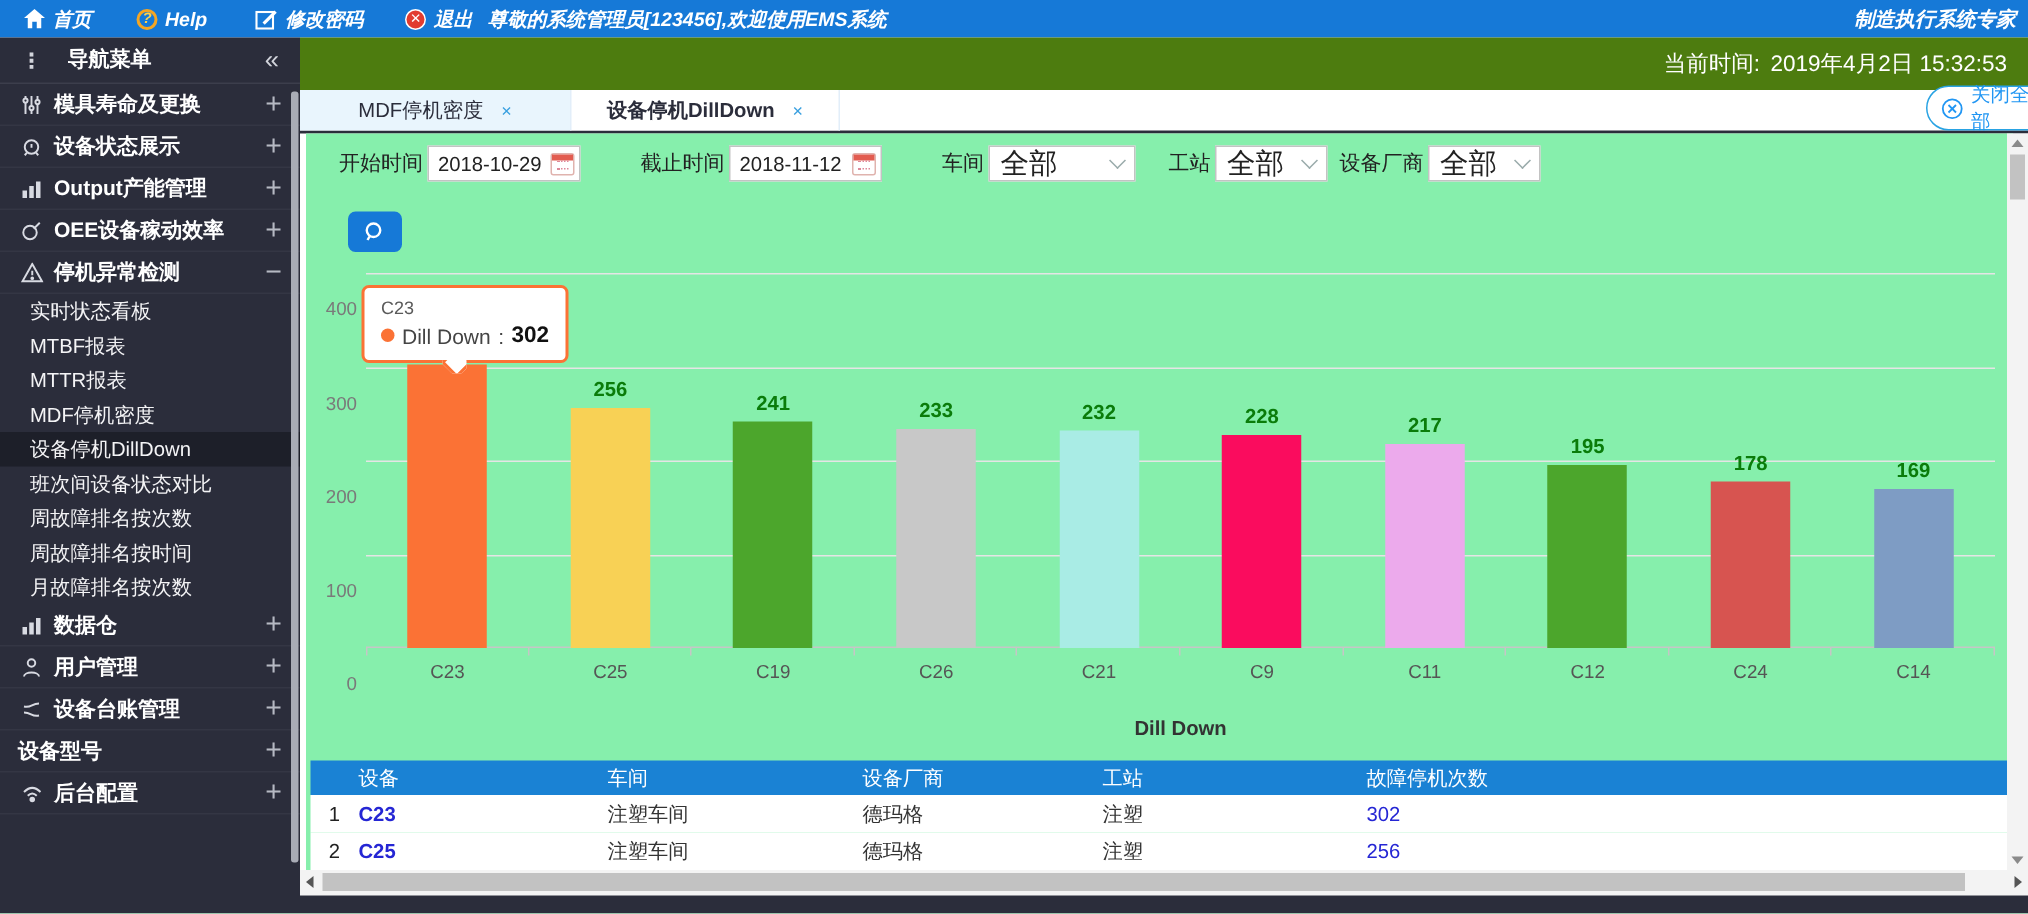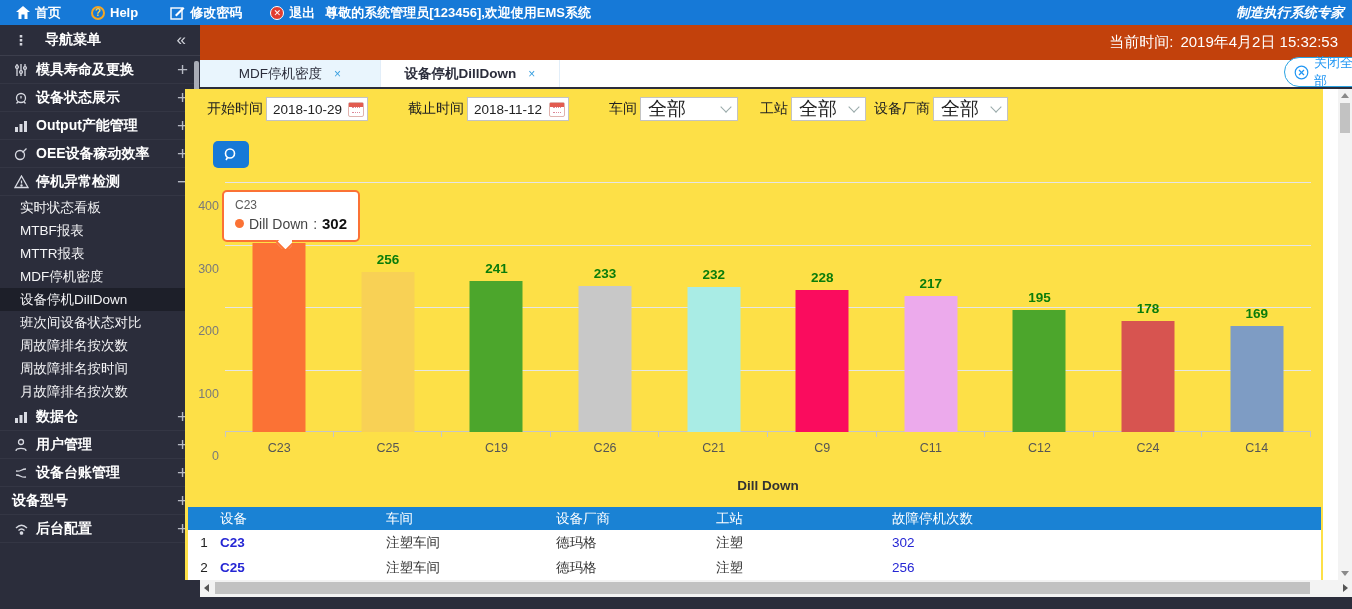--- a/index.html
+++ b/index.html
@@ -2,21 +2,21 @@
 <html><head>
 <meta charset="utf-8">
 <style>
   * { box-sizing: border-box; margin: 0; padding: 0; }
   html,body { width:1352px; height:609px; overflow:hidden; }
   body { font-family:"Liberation Sans","DejaVu Sans",sans-serif; position:relative; background:#fff; }
 
   
   .topbar { position:absolute; left:0; top:0; width:1352px; height:25px; background:#1679d7;
             display:flex; align-items:center; color:#fff; font-size:13px; }
-  .tb-item { display:flex; align-items:center; gap:5px; cursor:pointer; font-weight:bold; white-space:nowrap; }
+  .tb-item { display:flex; align-items:center; gap:5px; cursor:pointer; font-weight:bold; white-space:nowrap;font-style:italic; }
   .tb-home { margin-left:16px; }
   .tb-help { margin-left:30px; }
   .tb-pass { margin-left:32px; }
   .tb-exit { margin-left:28px; }
   .tb-welcome { margin-left:10px; font-weight:bold; }
   .tb-brand { margin-left:auto; margin-right:8px; font-style:italic; font-weight:bold; font-size:13.5px; }
   .help-circ { width:14px; height:14px; border:2px solid #f5a623; border-radius:50%; color:#ffd24d;
                font-size:10px; line-height:10px; display:flex; align-items:center; justify-content:center; font-weight:bold; }
   .exit-circ { width:14px; height:14px; background:#e23c30; border-radius:50%; color:#fff; font-size:9px;
                display:flex; align-items:center; justify-content:center; font-weight:bold; border:1px solid #fff; }
@@ -30,37 +30,37 @@
   .sb-sec { height:28px; display:flex; align-items:center; gap:6px; padding:0 12px;
             border-bottom:1px solid #343644; font-size:14px; font-weight:bold; cursor:pointer; }
   .sb-ico { width:18px; display:inline-flex; justify-content:center; align-items:center; }
   .sb-exp { margin-left:auto; font-size:19px; font-weight:200; color:#b6b9c3; line-height:19px; }
   .sb-subitem { height:23px; line-height:23px; padding-left:20px; font-size:13.5px; color:#f4f4f6; cursor:pointer;
                 white-space:nowrap; }
   .sb-subitem.selected { background:#1d1f29; }
   .sb-scrollthumb { position:absolute; right:1px; top:36px; width:5px; height:514px; background:#a9acb6; border-radius:2px; }
 
   
-  .status { position:absolute; left:200px; top:25px; width:1152px; height:35px; background:#c2410c; color:#fff;
+  .status { position:absolute; left:200px; top:25px; width:1152px; height:35px; background:#4d7c0f; color:#fff;
             display:flex; align-items:center; justify-content:flex-end; padding-right:14px; font-size:15px; gap:7px; }
 
   
   .tabrow { position:absolute; left:200px; top:60px; width:1152px; height:29px; background:#fff;
             border-bottom:2px solid #2b2d3b; display:flex; }
   .tab { width:180px; display:flex; align-items:center; justify-content:center; gap:12px; font-size:13.5px;
          color:#2b2d3b; cursor:pointer; }
   .tab.inactive { background:#e9f5fd; }
   .tab.active { background:#fff; font-weight:bold; border-left:1px solid #e2eef9; border-right:1px solid #e2eef9; }
   .tab-x { color:#3aa0e0; font-size:12px; font-weight:normal; }
   .close-all { position:absolute; left:1284px; top:57px; height:30px; width:90px; background:#fff;
                border:1px solid #29a3e3; border-radius:15px; display:flex; align-items:center; gap:5px;
                padding:0 9px; color:#2196f3; font-size:13px; cursor:pointer; z-index:12; }
 
   
-  .content { position:absolute; left:185px; top:89px; width:1138px; height:491px; background:#fde047;text-decoration:underline; }
+  .content { position:absolute; left:204px; top:89px; width:1138px; height:491px; background:#86efac;text-decoration:underline; }
 
   .filters { position:absolute; left:22px; top:8px; display:flex; align-items:center; font-size:14px; color:#222; }
   .f-label { margin-right:3px; white-space:nowrap; }
   .date-input { width:102px; height:24px; border:1px solid #c3c3c3; display:flex; align-items:center;
                 padding:0 3px 0 6px; background:#fff; }
   .date-input .val { flex:1; font-size:13.5px; color:#222; }
   .cal-icon { width:16px; height:15px; border:1px solid #e0b3ae; background:#fff; position:relative; border-radius:2px; }
   .cal-icon::before { content:""; position:absolute; top:0; left:0; right:0; height:4px; background:#e25c50; }
   .cal-icon::after { content:""; position:absolute; bottom:3px; left:3px; right:3px; height:4px;
                      border-top:1px dotted #d89; border-bottom:1px dotted #d89; }

